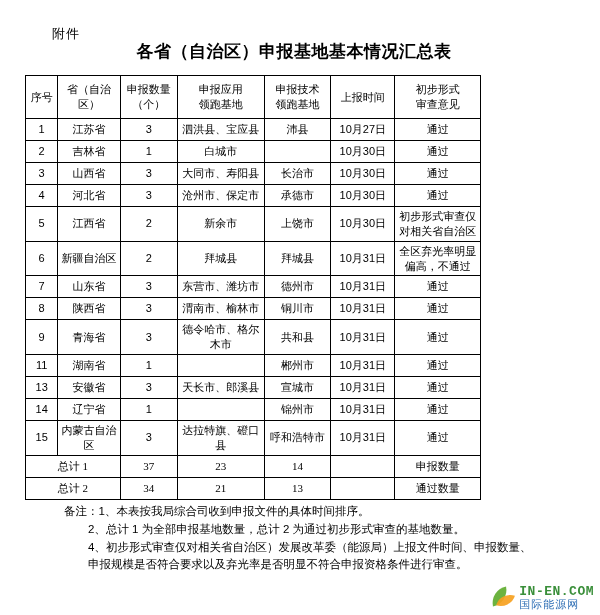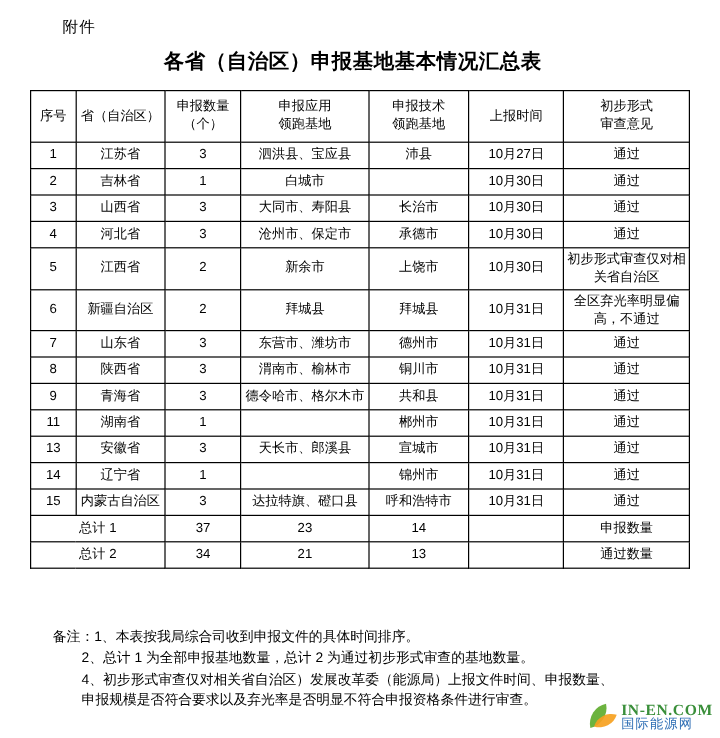--- a/index.html
+++ b/index.html
@@ -18,41 +18,41 @@
   .page {
     position: relative;
     width: 600px;
     height: 615px;
     box-sizing: border-box;
     padding: 0;
   }
   .attachment-label {
     position: absolute;
     left: 52px;
-    top: 14px;
+    top: 25px;
     font-size: 13px;
     font-family: "Liberation Sans", sans-serif;
     letter-spacing: 1px;
   }
   .doc-title {
     position: absolute;
     left: 0;
     right: 12px;
     top: 40px;
     text-align: center;
     font-size: 17px;
     font-weight: bold;
     font-family: "Liberation Sans", sans-serif;
     letter-spacing: 0.5px;
   }
   table.main {
     position: absolute;
     left: 25px;
     top: 75px;
-    width: 550px;
+    width: 456px;
     border-collapse: collapse;
     font-size: 11px;
     font-family: "Liberation Sans", sans-serif;
   }
   table.main td, table.main th {
     border: 1px solid #000000;
     text-align: center;
     vertical-align: middle;
     padding: 2px 1px;
     line-height: 1.35;
@@ -68,30 +68,30 @@
   td.col-prov { width: 74px; }
   td.col-count { width: 62px; }
   td.col-app { width: 108px; }
   td.col-tech { width: 84px; }
   td.col-date { width: 80px; }
   td.col-opinion { width: 106px; }
   .tall-row td { height: 46px; }
   .tall-row-2 td { height: 34px; }
   .total-row td {
     height: 19px;
+    font-family: Liberation Serif, serif;
   }
   .notes {
     position: absolute;
-    left: 44px;
+    left: 64px;
     top: 503px;
     width: 520px;
     font-size: 11.5px;
     font-family: "Liberation Sans", sans-serif;
     line-height: 1.55;
-    margin-top: 20px;
   }
   .notes div {
     text-indent: 0;
   }
   .notes .indent {
     padding-left: 24px;
   }
   .watermark {
     position: absolute;
     right: 6px;
@@ -125,21 +125,21 @@
     border-radius: 100% 0 100% 0;
     transform: rotate(18deg);
     opacity: .92;
   }
   .wm-text {
     display: flex;
     flex-direction: column;
     line-height: 1.05;
   }
   .wm-en {
-    font-family: Liberation Serif, serif;
+    font-family: Liberation Mono, monospace;
     font-size: 13px;
     font-weight: bold;
     color: #3a8f3a;
     letter-spacing: 0.5px;
   }
   .wm-cn {
     font-family: "Liberation Sans", sans-serif;
     font-size: 11px;
     color: #2f6fb5;
     letter-spacing: 1px;

